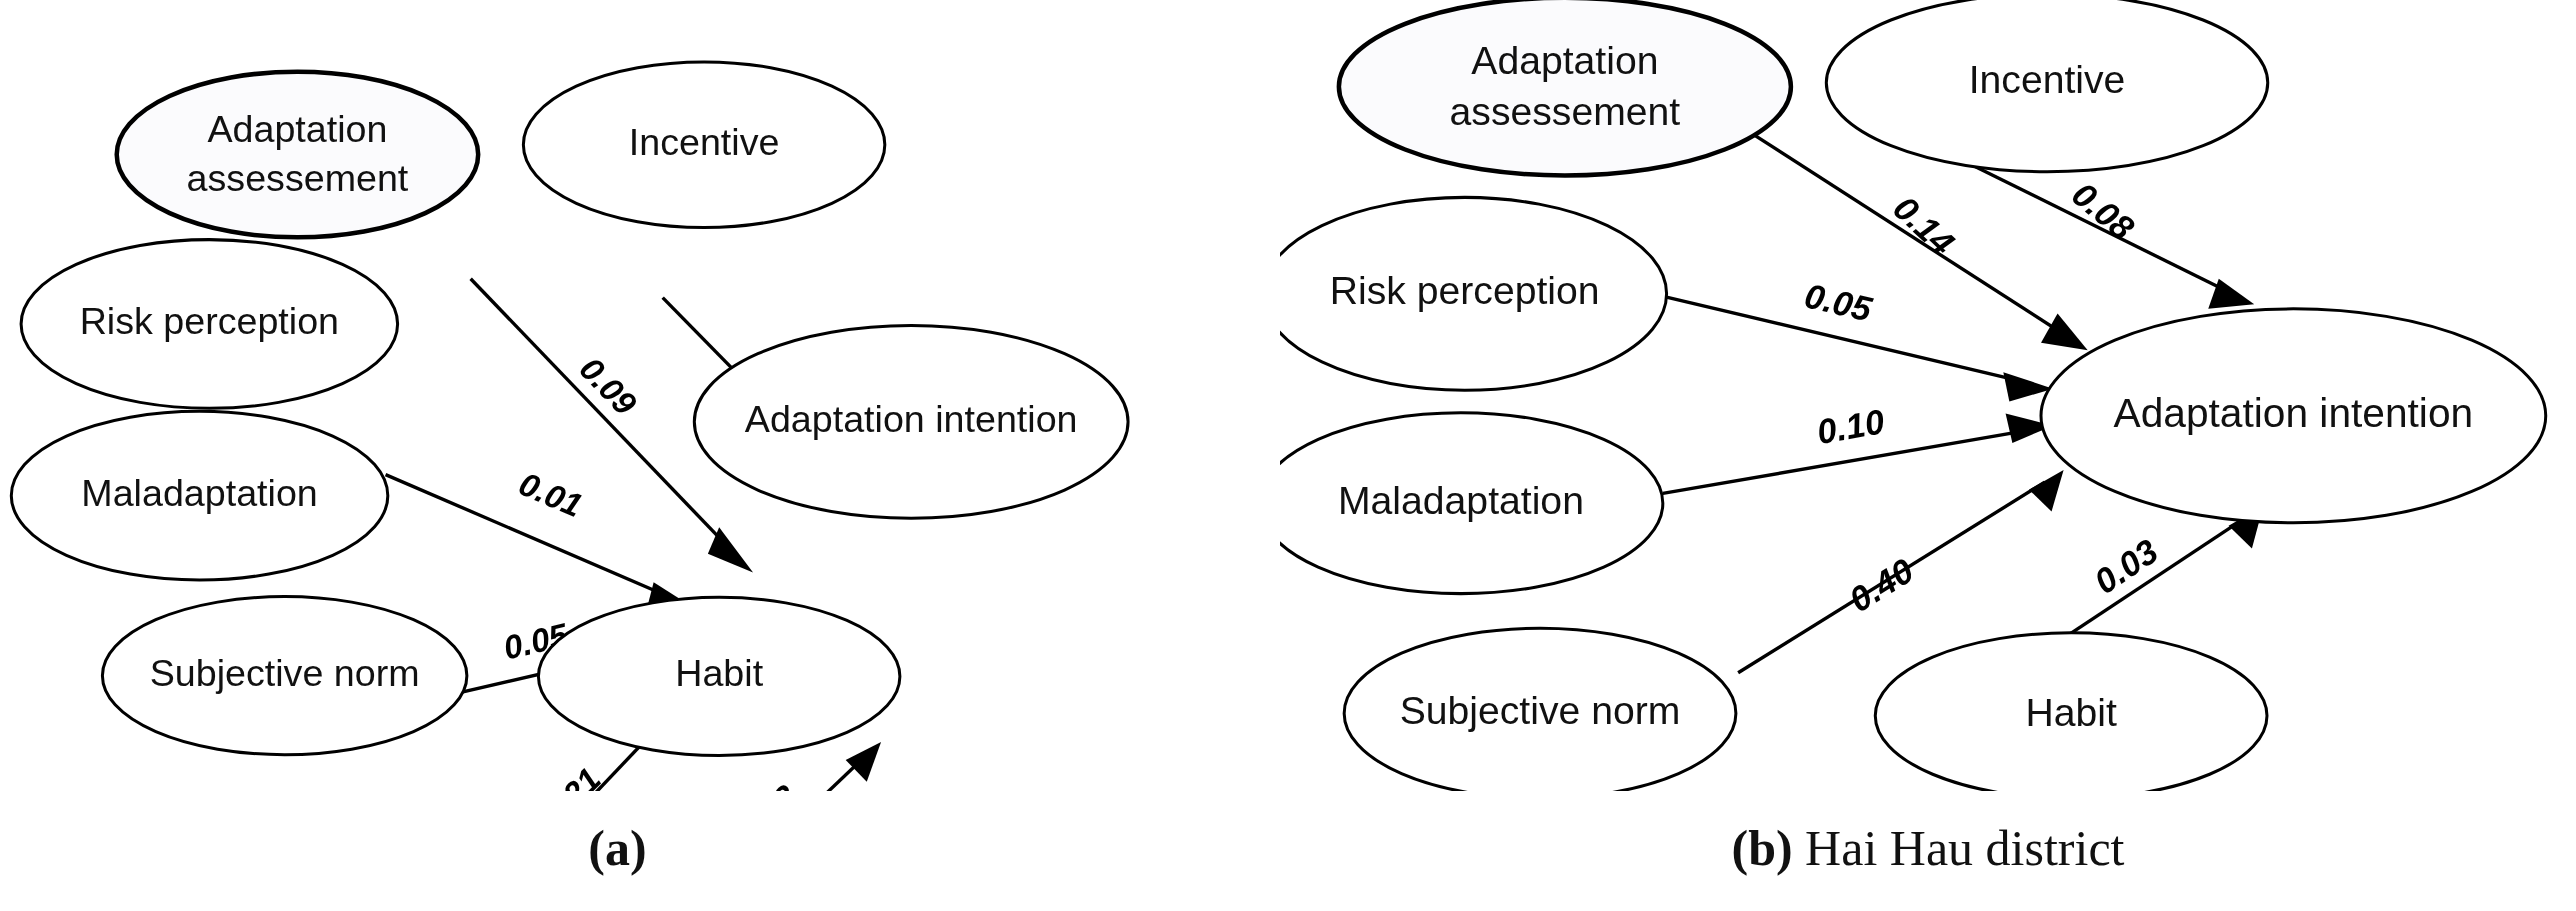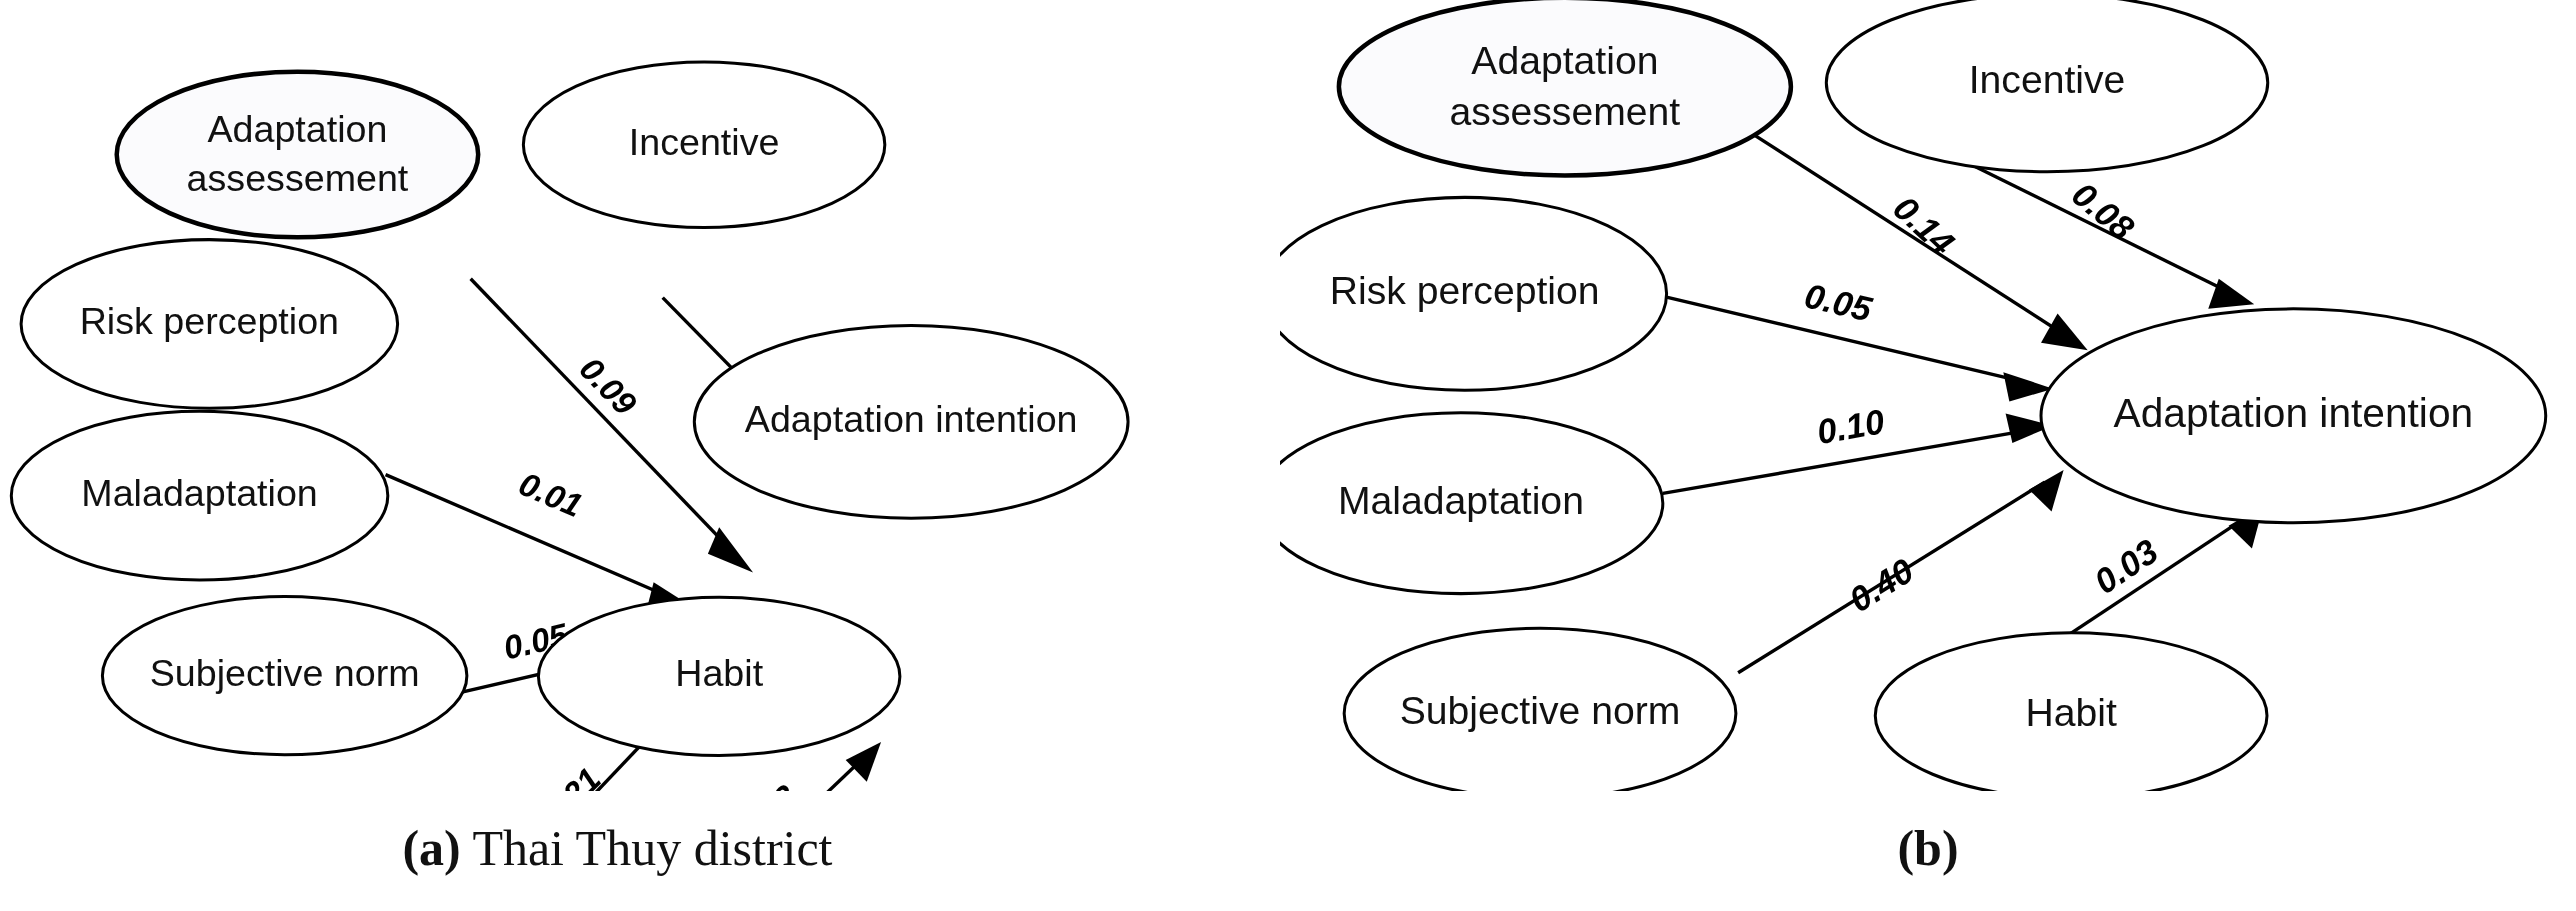--- a/index.html
+++ b/index.html
@@ -241,21 +241,21 @@
 
         <g>
           <ellipse class="node-ellipse" cx="1345" cy="552" rx="335" ry="142"></ellipse>
           <text class="node-label" x="1345" y="552" font-size="54">Adaptation intention</text>
         </g>
       </g>
     </svg>
   </div>
 
   <div class="caption" id="caption-a">
-    <span class="tag">(a)</span><span> Thai Thuy district</span>
+    <span class="tag">(a)</span>
   </div>
 
   <div class="caption" id="caption-b">
-    <span class="tag">(b)</span>
+    <span class="tag">(b)</span><span> Hai Hau district</span>
   </div>
 
 </div>
 
 
 </body></html>

